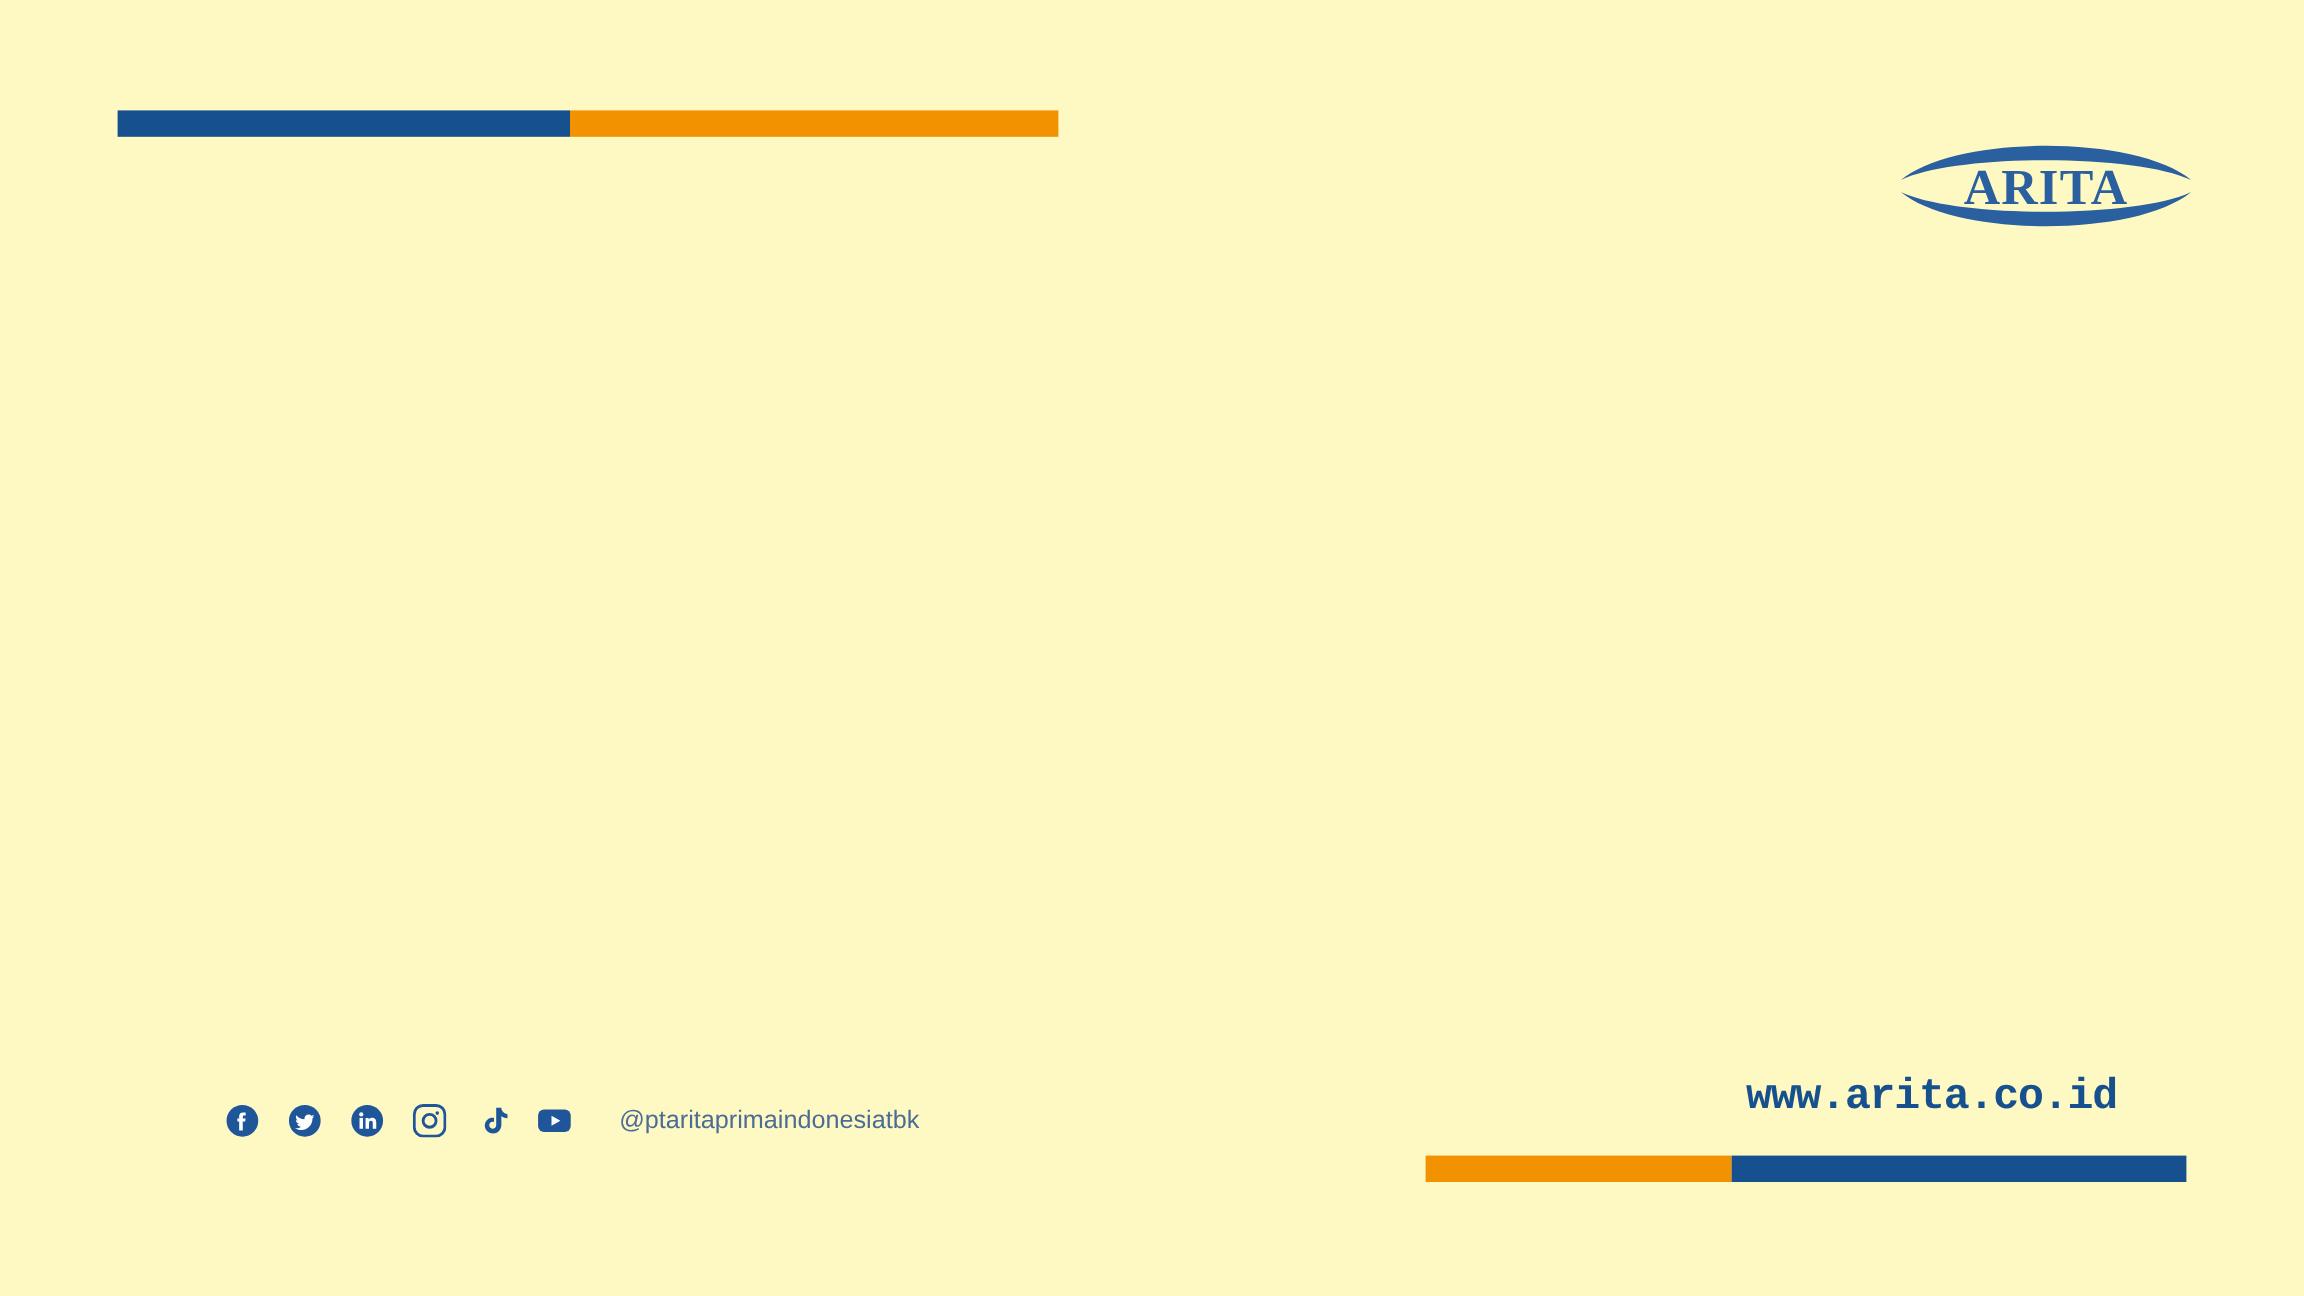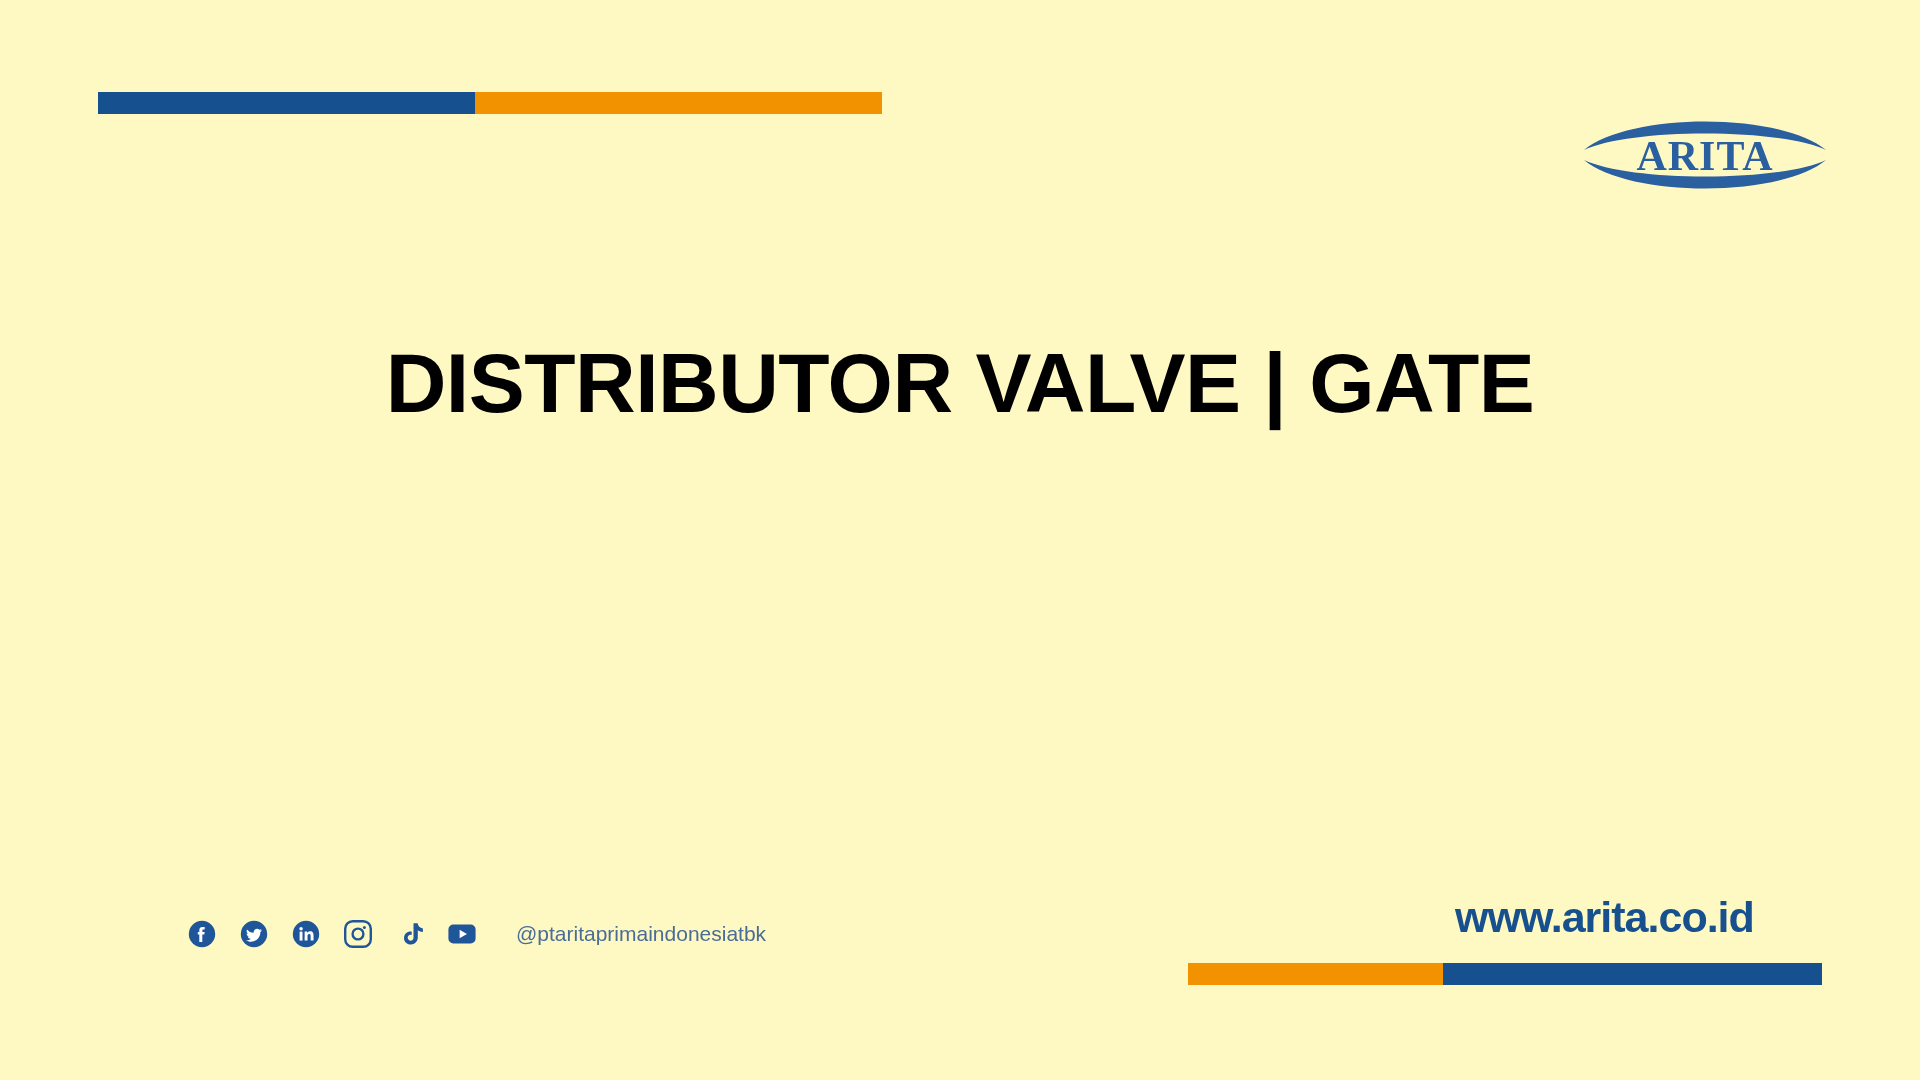--- a/index.html
+++ b/index.html
@@ -95,23 +95,23 @@
     color: #4a6c96;
     letter-spacing: 0px;
     white-space: nowrap;
   }
 
   
   .website {
     position: absolute;
     left: 1455px;
     top: 893px;
-    font-family: Liberation Sans, sans-serif;
+    font-family: Liberation Mono, monospace;
     font-weight: bold;
-    font-size: 43px;
+    font-size: 36px;
     color: #17508f;
     letter-spacing: -1px;
     white-space: nowrap;
   }
 </style>
 </head>
 <body>
 
 <div class="slide">
 
@@ -125,21 +125,20 @@
 
       <path d="M4 42 C 50 4, 200 4, 246 42 C 200 20, 50 20, 4 42 Z" fill="#2a5fa0"></path>
 
       <path d="M4 52 C 50 90, 200 90, 246 52 C 200 74, 50 74, 4 52 Z" fill="#2a5fa0"></path>
 
       <text x="125" y="62" text-anchor="middle" font-family="'Liberation Serif', serif" font-size="42" font-weight="bold" fill="#2a5fa0" letter-spacing="1">ARITA</text>
     </svg>
   </div>
 
   <div class="title-block">
-    <div class="title-line">DISTRIBUTOR VALVE | GATE</div>
   </div>
 
   <div class="social-row">
 
     <span class="social-icon">
       <svg viewBox="0 0 28 28" xmlns="http://www.w3.org/2000/svg">
         <circle cx="14" cy="14" r="13.2" fill="#1f5699"></circle>
         <path d="M16.3 14.6h-2.0V22h-3.0v-7.4H9.8v-2.6h1.5v-1.7c0-2.1 0.9-3.3 3.4-3.3h2.0v2.6h-1.3c-0.9 0-1.0 0.3-1.0 1.0v1.4h2.3l-0.4 2.6z" fill="#ffffff"></path>
       </svg>
     </span>

